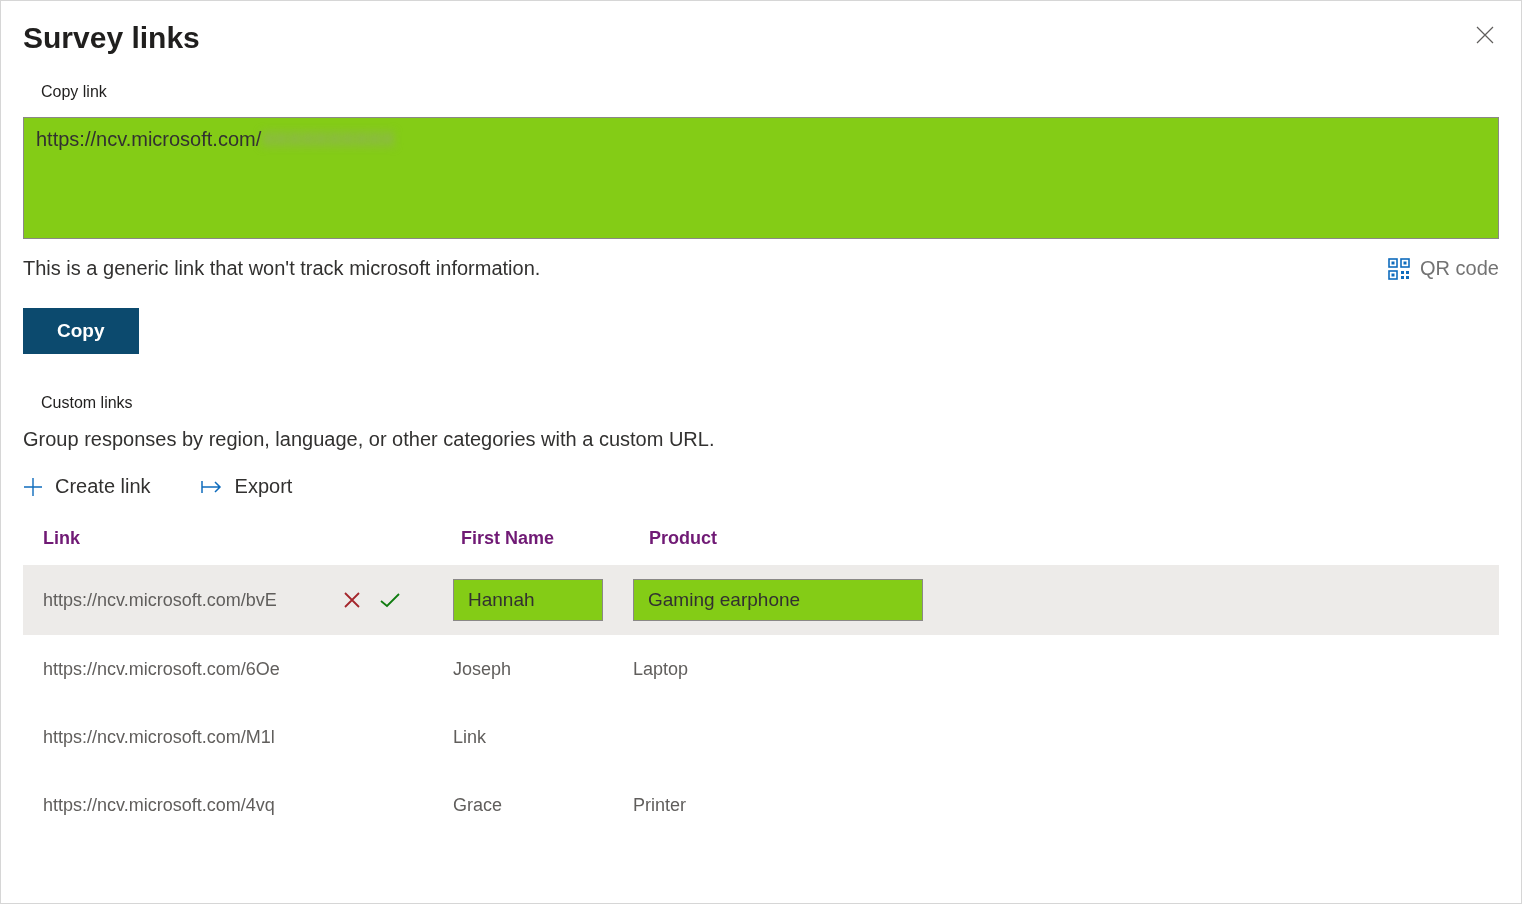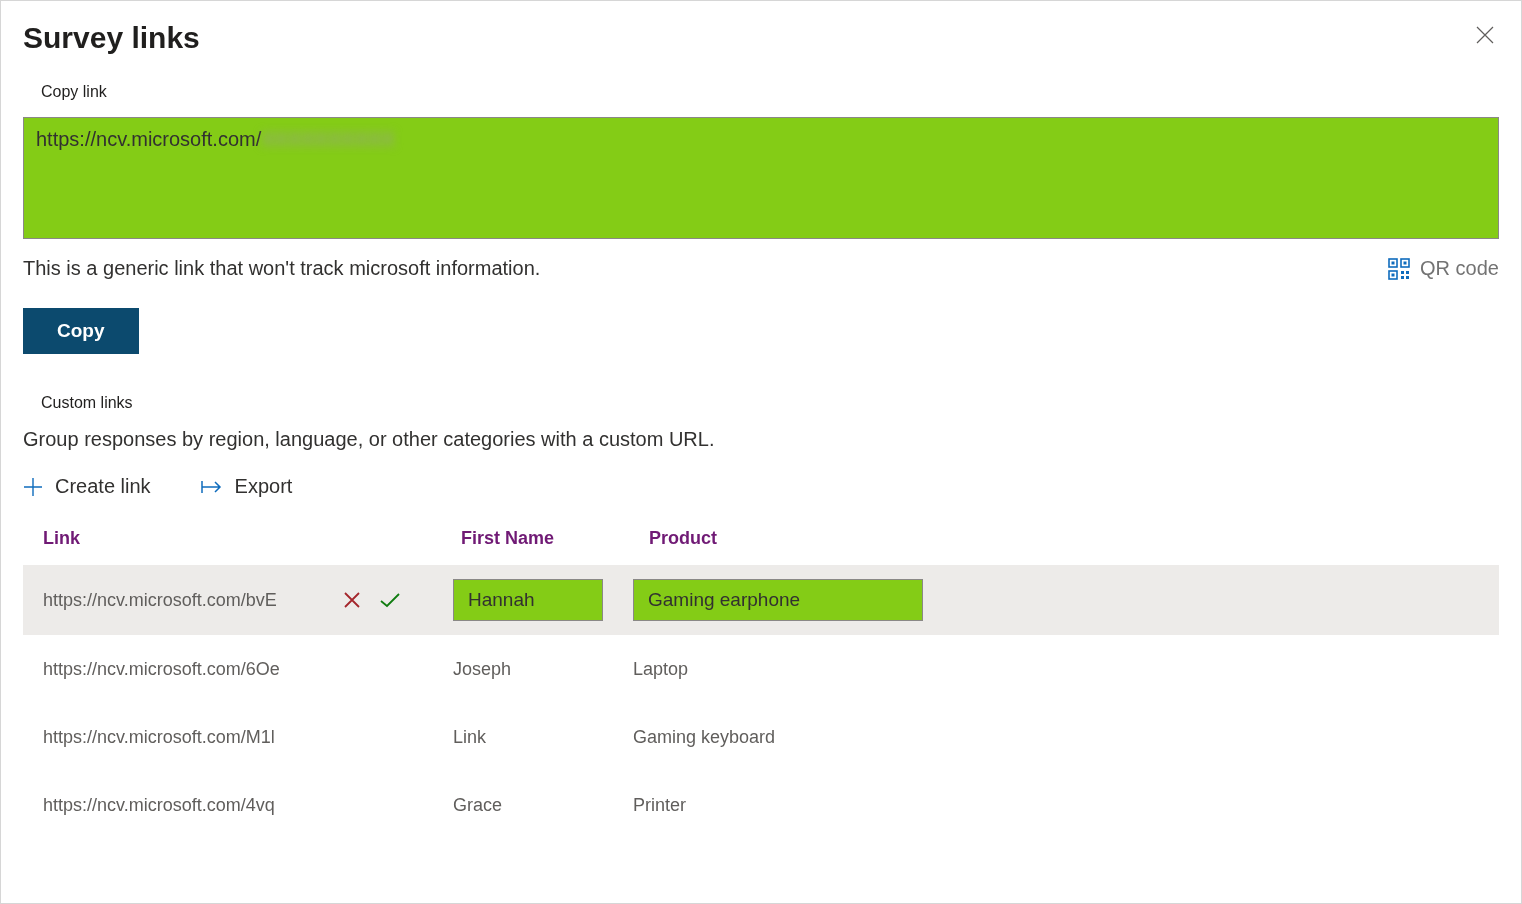--- a/index.html
+++ b/index.html
@@ -272,21 +272,20 @@
         <div class="link-cell">https://ncv.microsoft.com/6Oe</div>
         <div></div>
         <div>Joseph</div>
         <div>Laptop</div>
       </div>
 
       <div class="trow">
         <div class="link-cell">https://ncv.microsoft.com/M1l</div>
         <div></div>
         <div>Link</div>
-        <div>Gaming keyboard</div>
       </div>
 
       <div class="trow">
         <div class="link-cell">https://ncv.microsoft.com/4vq</div>
         <div></div>
         <div>Grace</div>
         <div>Printer</div>
       </div>
 
     </div>

